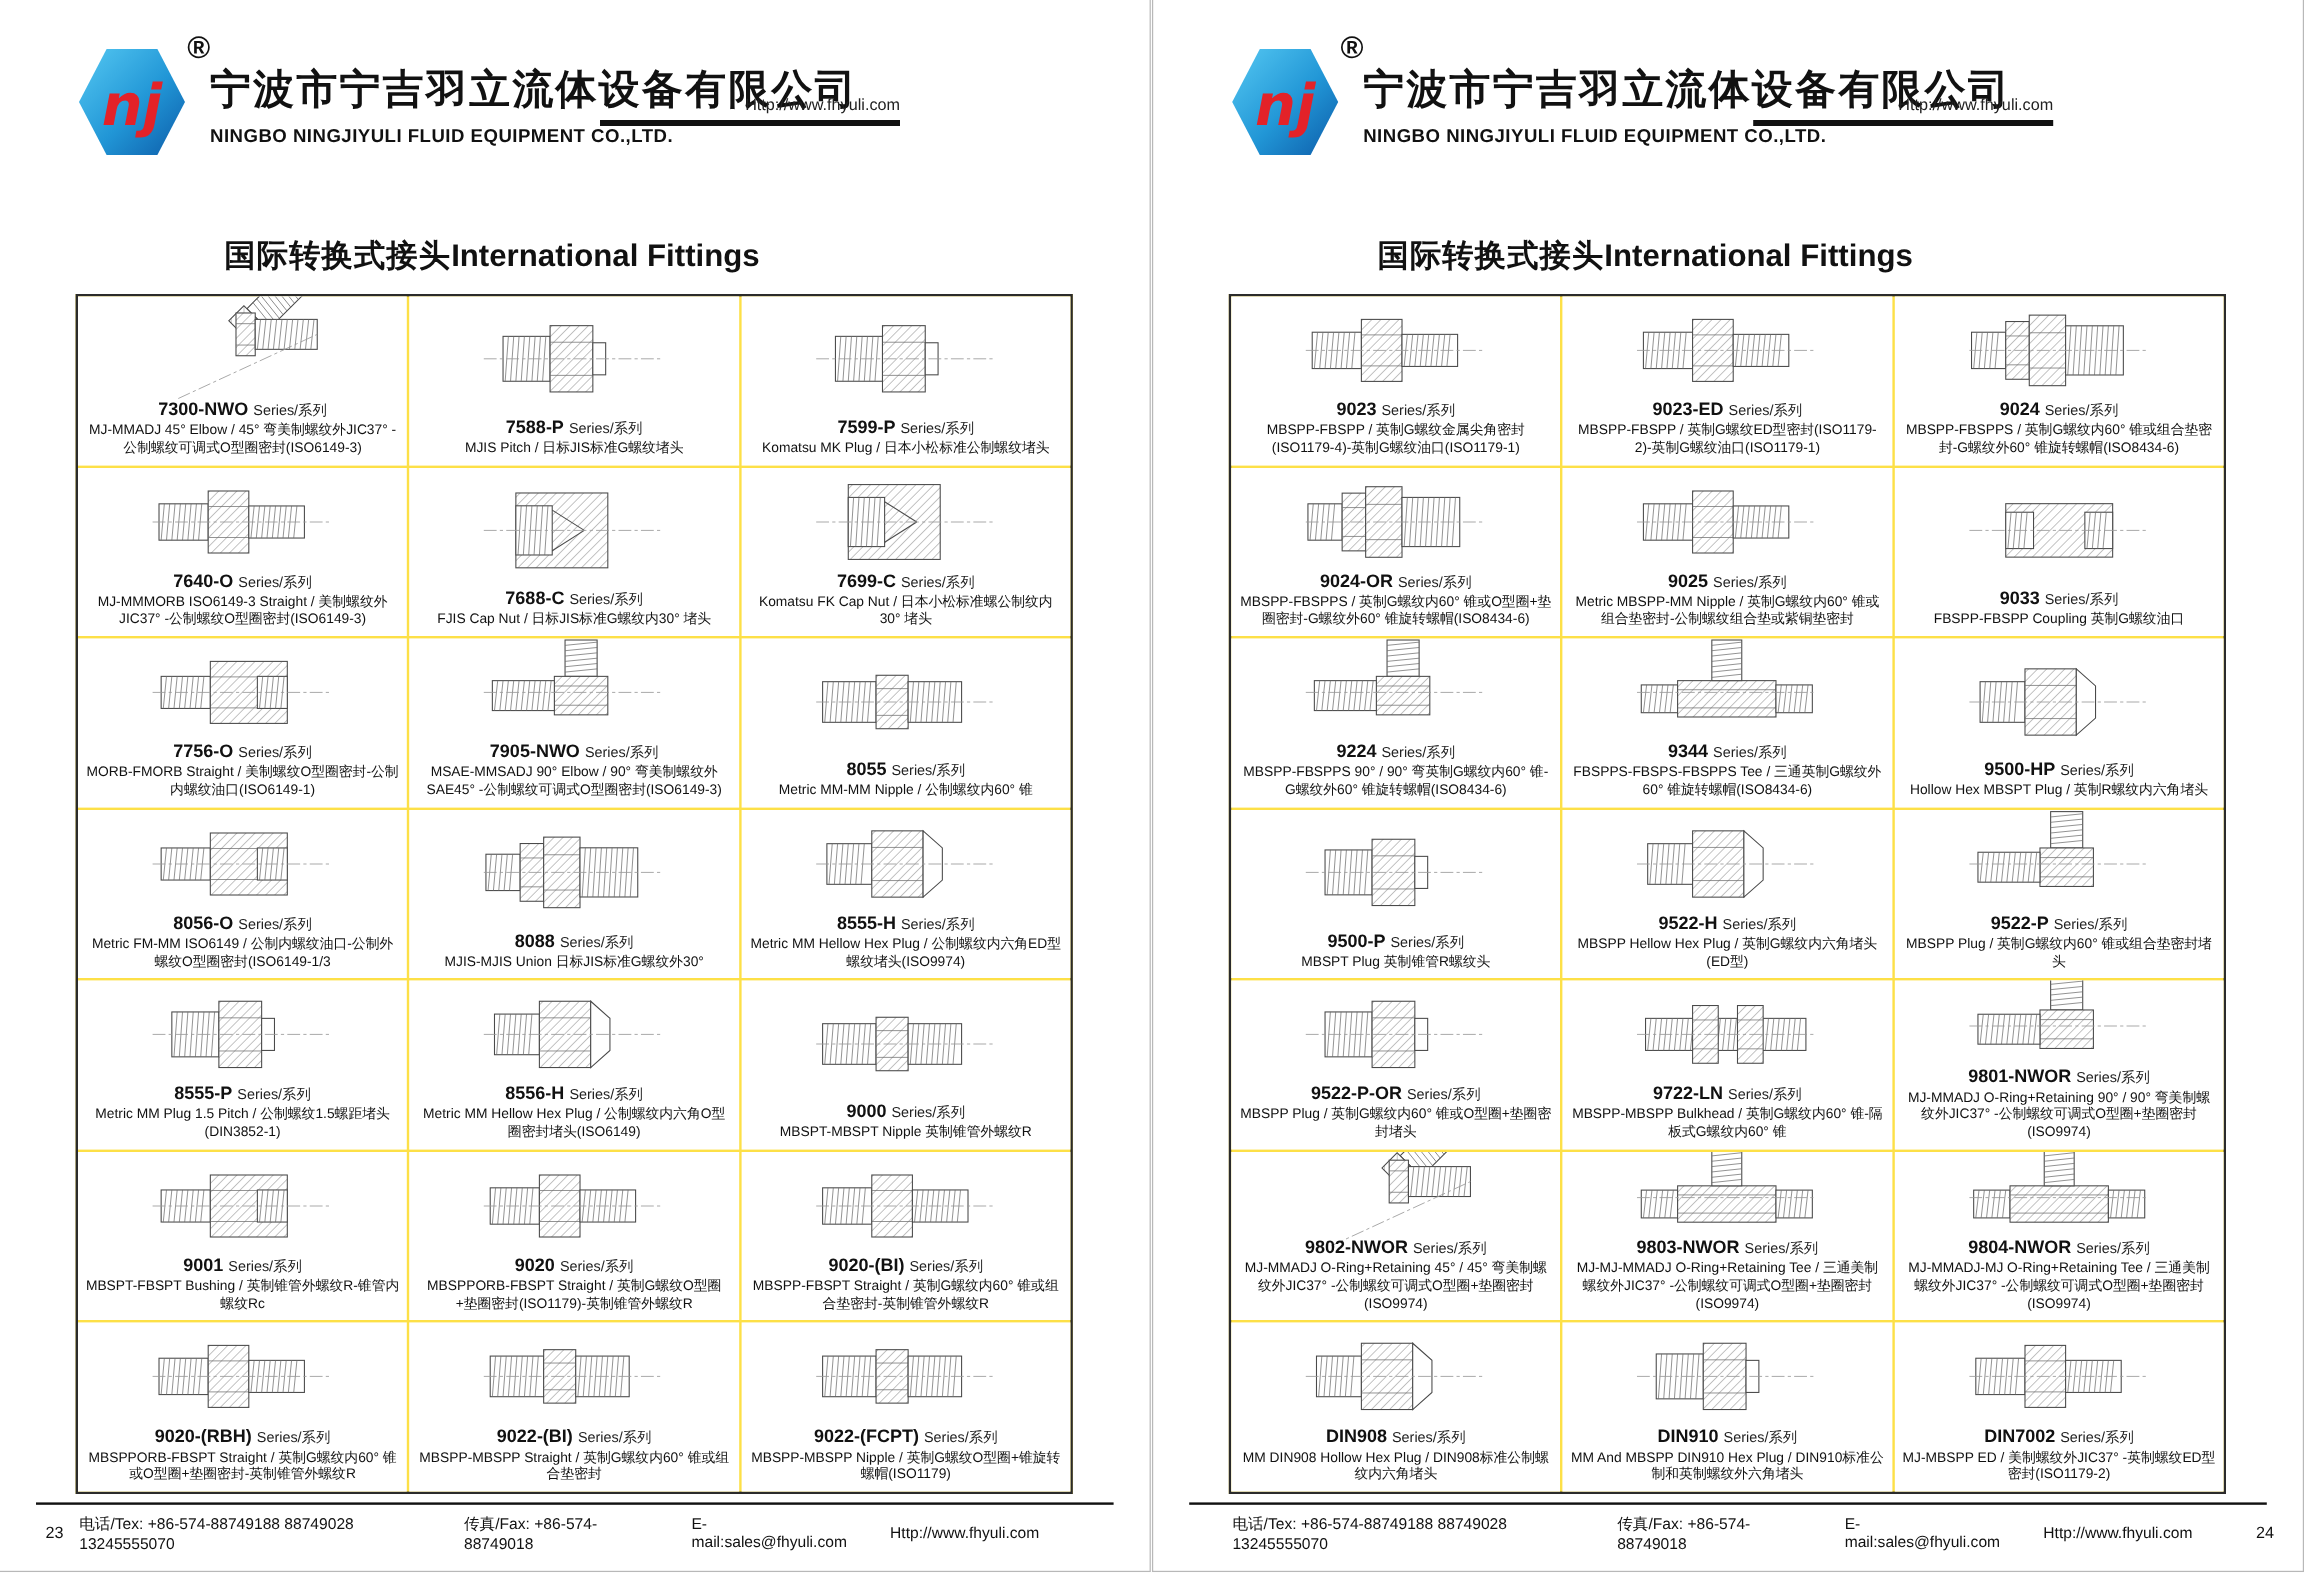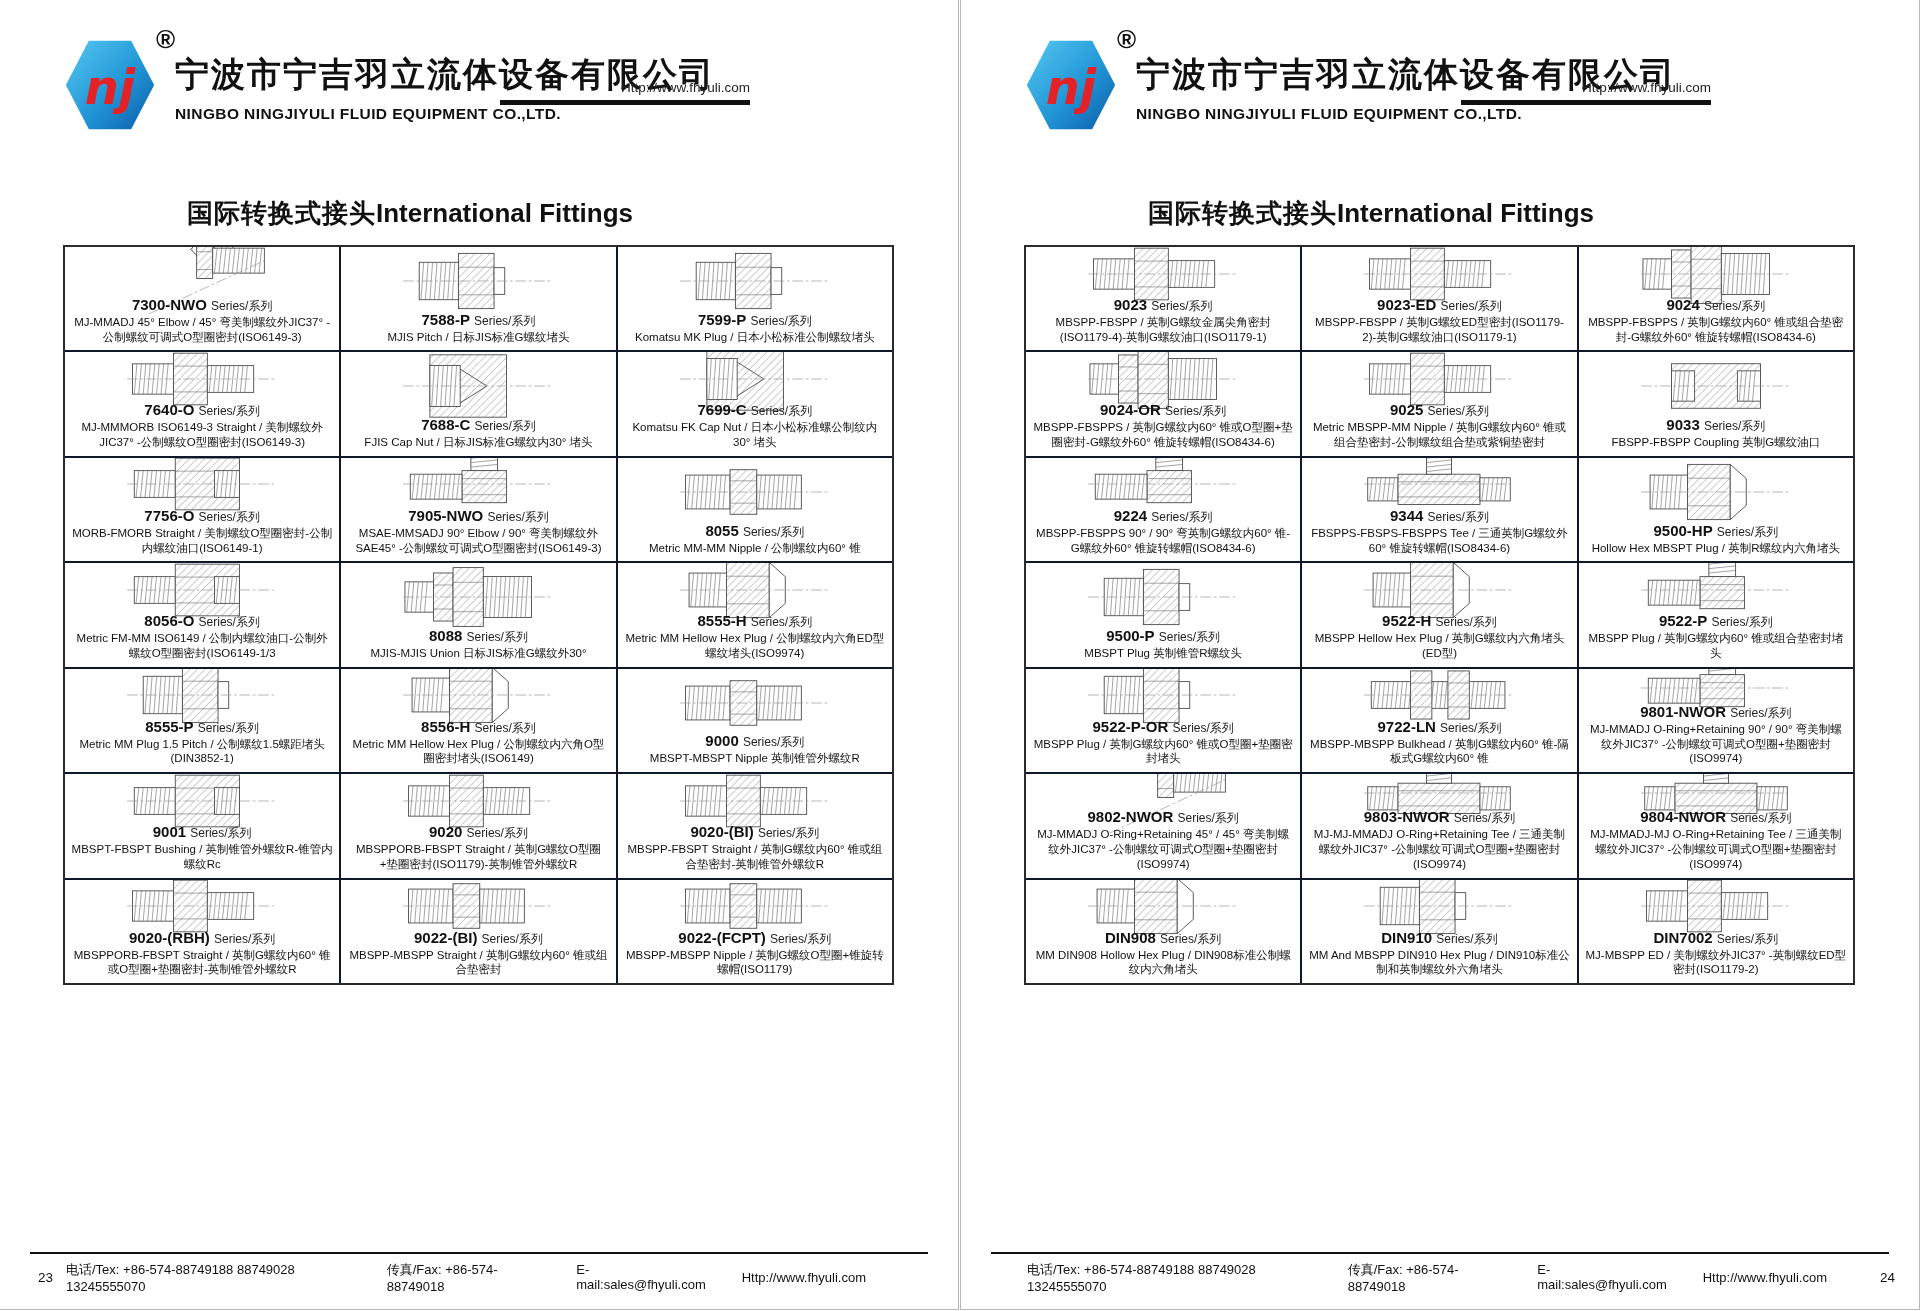--- a/index.html
+++ b/index.html
@@ -18,23 +18,23 @@
   .company .en { font-size:15.5px; font-weight:bold; letter-spacing:0.4px; margin-top:7px; color:#111; }
   .url-top { position:absolute; top:80px; left:500px; width:250px; text-align:right; font-size:13.5px; color:#222; }
   .header-rule { position:absolute; top:100px; left:500px; width:250px; height:5px; background:#111; }
 
   
   .title { position:absolute; top:196px; left:63px; width:830px; text-align:center; transform:translateX(-68px);
            font-size:26px; font-weight:bold; color:#111; letter-spacing:1px; }
   .title .en-part { margin-left:0; letter-spacing:0; }
 
   
-  .grid { position:absolute; left:63px; top:245px; width:831px; height:740px;
+  .grid { position:absolute; left:63px; top:245px; width:831px; height:1000px;
           display:grid; grid-template-columns:repeat(3,1fr); grid-template-rows:repeat(7,1fr);
-          background:#0f172a; gap:2px; border:2px solid #2b2b2b; }
+          background:#fde047; gap:2px; border:2px solid #2b2b2b; }
   .cell { background:#fff; display:flex; flex-direction:column; align-items:center; justify-content:flex-end;
           padding:4px 6px 6px 6px; overflow:hidden; }
   .drawing { flex:1 1 auto; display:flex; align-items:center; justify-content:center; width:100%; min-height:0; }
   .caption { flex:0 0 auto; text-align:center; }
   .series-line { font-size:15px; font-weight:bold; color:#111; line-height:1.2; }
   .series-suffix { font-size:12px; font-weight:normal; color:#222; }
   .desc { font-size:11.5px; line-height:1.28; color:#111; max-width:262px; margin:1px auto 0 auto; overflow-wrap:break-word; }
 
   
   .footer-rule { position:absolute; left:30px; right:30px; top:1252px; height:2px; background:#111; }

